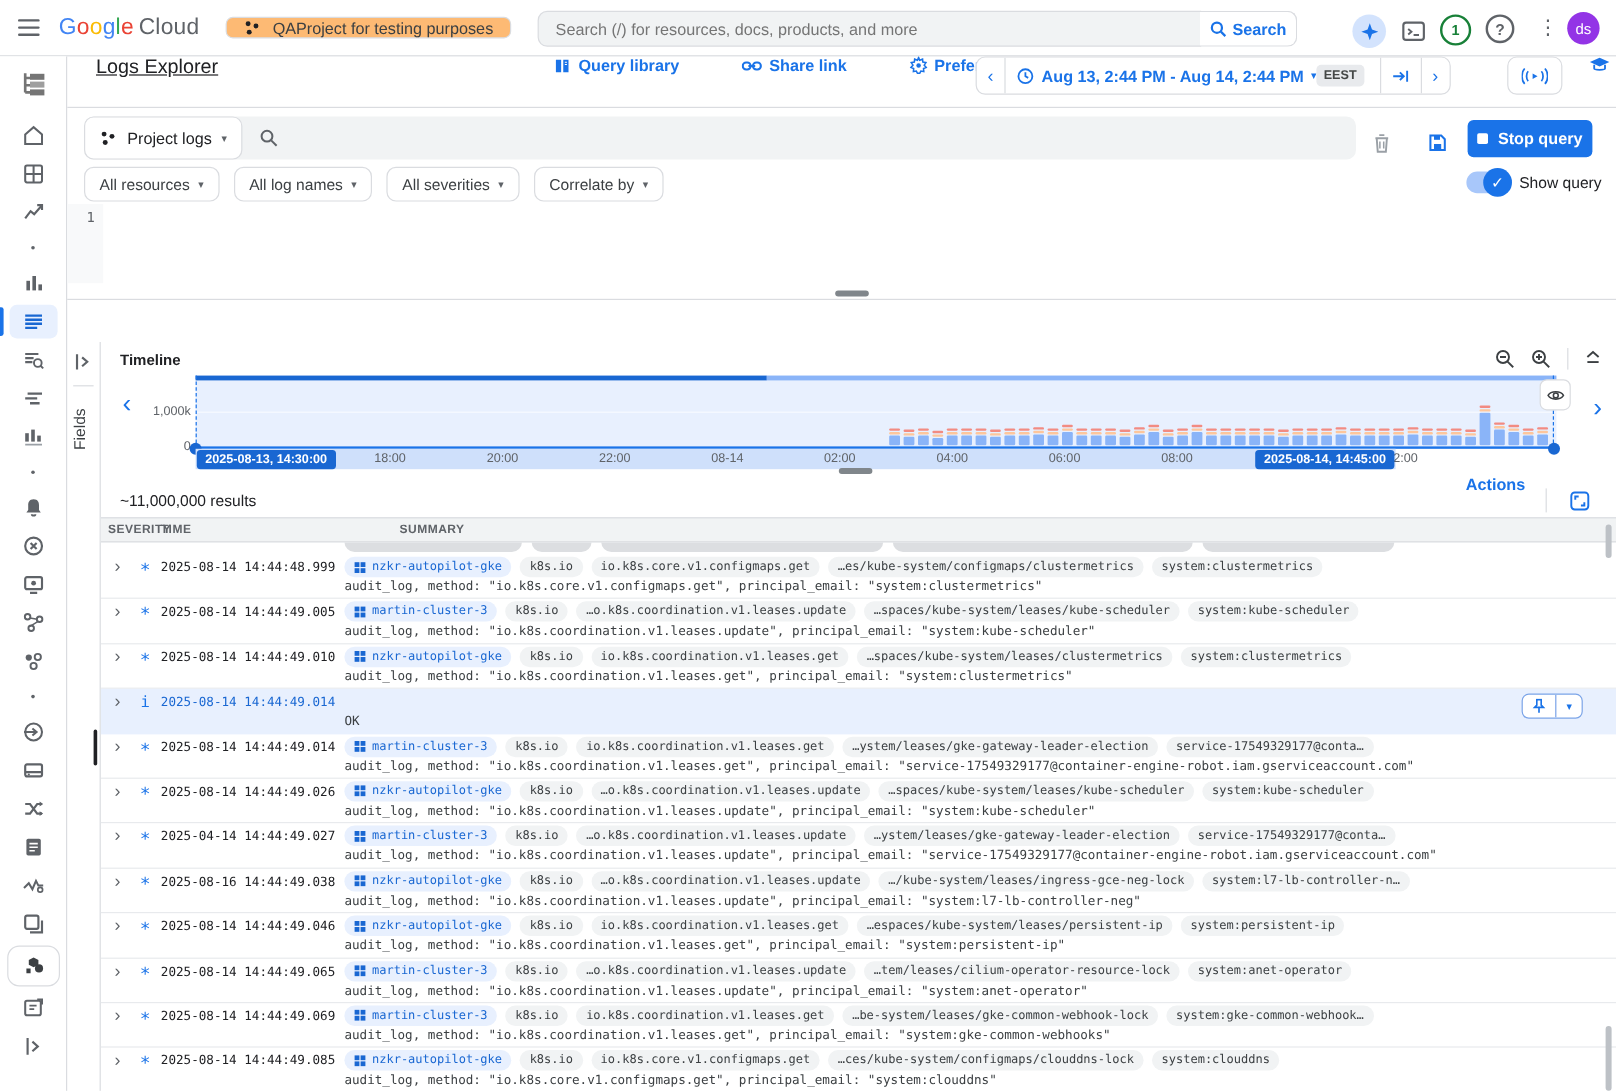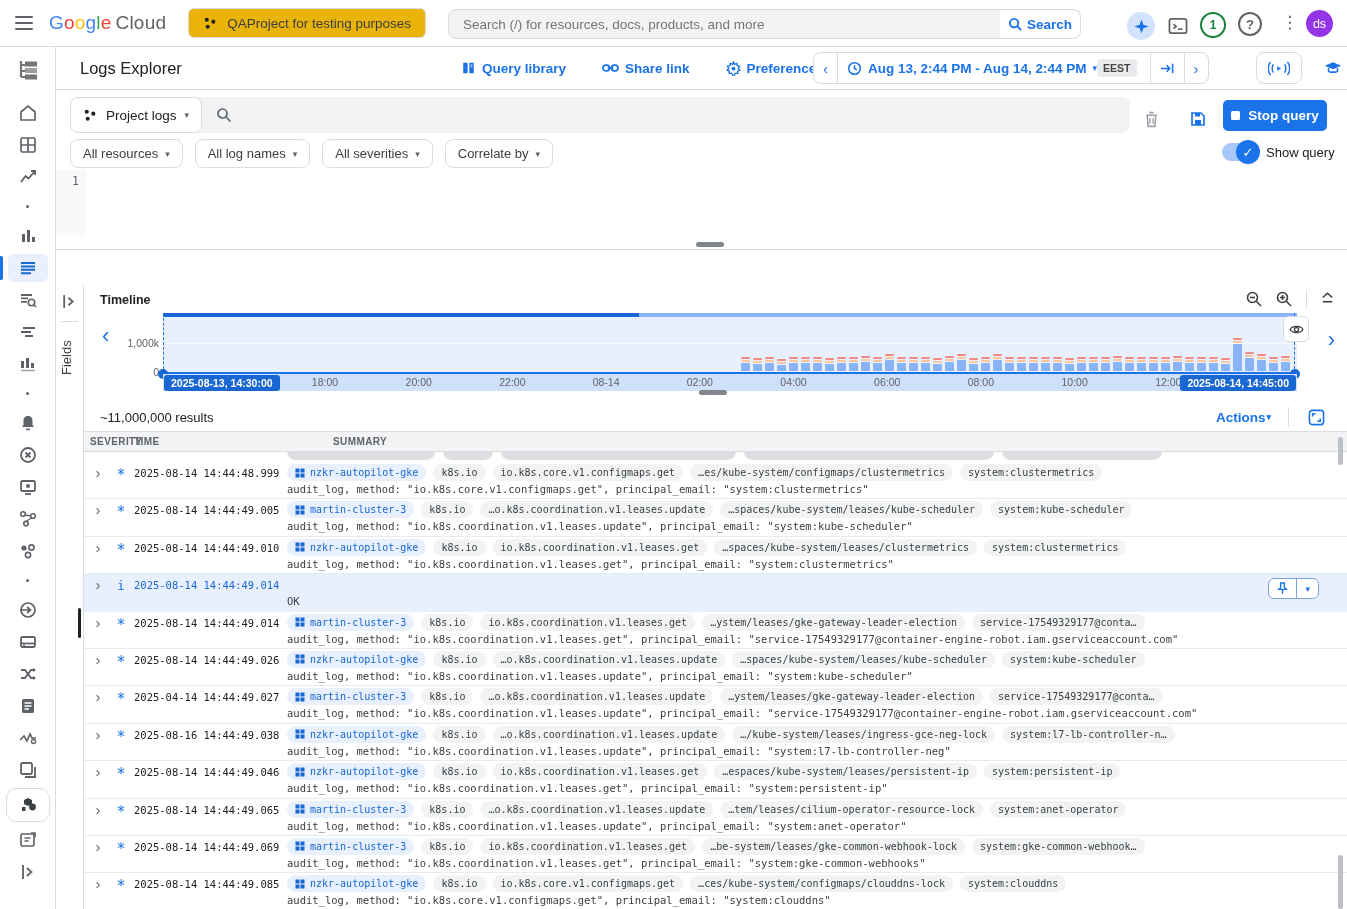--- a/index.html
+++ b/index.html
@@ -9,37 +9,37 @@
   .abs { position:absolute; }
   .flex { display:flex; align-items:center; }
   svg { display:block; }
 
   
   #topbar { left:0; top:0; width:1347px; height:47px; border-bottom:1px solid #dadce0; display:flex; align-items:center; }
   #hamburger { width:18px; margin:0 16px 0 15px; cursor:pointer; }
   #hamburger span { display:block; height:2px; background:#5f6368; margin:4px 0; border-radius:1px; }
   #logo { font-size:19px; letter-spacing:.2px; margin-right:22px; white-space:nowrap; }
   #logo .cloud { color:#5f6368; margin-left:4px; }
-  #projBtn { height:30px; border:1px solid #dadce0; border-radius:6px; padding:0 14px; gap:9px; font-size:13.5px; color:#3c4043; background:#eab308; cursor:pointer; }
+  #projBtn { height:18px; border:1px solid #dadce0; border-radius:6px; padding:0 14px; gap:9px; font-size:13.5px; color:#3c4043; background:#fdba74; cursor:pointer; }
   #topSearch { left:448px; top:9px; width:553px; height:30px; background:#f1f3f4; border:1px solid #dadce0; border-radius:8px 0 0 8px; display:flex; align-items:center; padding:0 14px; }
   #topSearch input { border:none; outline:none; background:transparent; width:100%; font-size:13.5px; color:#5f6368; font-family:"Liberation Sans",sans-serif; }
   #topSearchBtn { left:1000px; top:9px; height:30px; width:81px; border:1px solid #dadce0; border-left:none; border-radius:0 8px 8px 0; background:#fff; color:#1a73e8; font-weight:bold; font-size:13.5px; gap:4px; justify-content:center; cursor:pointer; }
   .topIcon { width:24px; height:24px; display:flex; align-items:center; justify-content:center; cursor:pointer; }
   #gemini { left:1127px; top:12px; width:28px; height:28px; border-radius:50%; background:#d3e3fd; }
   #shellIcon { left:1166px; top:14px; }
   #notifBadge { left:1200px; top:12px; width:26px; height:26px; border-radius:50%; border:2px solid #188038; color:#188038; font-size:12px; font-weight:bold; display:flex; align-items:center; justify-content:center; }
   #helpIcon { left:1238px; top:12px; width:24px; height:24px; border-radius:50%; border:2px solid #5f6368; color:#5f6368; font-size:13px; font-weight:bold; display:flex; align-items:center; justify-content:center; }
   #moreDots { left:1278px; top:10px; color:#5f6368; font-size:17px; letter-spacing:0; }
   #avatar { left:1306px; top:10px; width:27px; height:27px; border-radius:50%; background:#9334e6; color:#fff; font-size:12.5px; display:flex; align-items:center; justify-content:center; cursor:pointer; }
 
   
-  #hdr2 { left:56px; top:47px; width:1291px; height:43px; border-bottom:1px solid #dadce0; display:flex; align-items:center; }
+  #hdr2 { left:56px; top:47px; width:1291px; height:43px; border-bottom:1px solid #dadce0; display:flex; align-items:flex-start;text-decoration:underline; }
   #pageTitle { font-size:16.5px; color:#202124; margin-left:24px; }
   .hlink { color:#1a73e8; font-size:13.5px; font-weight:bold; gap:6px; cursor:pointer; white-space:nowrap; }
-  #hdrLinks { position:absolute; left:405px; display:flex; gap:36px; align-items:center; }
+  #hdrLinks { position:absolute; left:405px; display:flex; gap:52px; align-items:center; }
   #timeGroup { position:absolute; left:757px; height:32px; border:1px solid #dadce0; border-radius:8px; display:flex; align-items:center; overflow:hidden; background:#fff; }
   .tcell { height:100%; display:flex; align-items:center; padding:0 9px; cursor:pointer; color:#1a73e8; }
   .tdiv { width:1px; height:100%; background:#dadce0; }
   #timeRangeLbl { font-size:13.5px; font-weight:bold; color:#1a73e8; margin:0 6px; white-space:nowrap; }
   #tzBadge { background:#e8eaed; color:#444746; font-size:10.5px; font-weight:bold; border-radius:4px; padding:3px 6px; margin-right:4px; }
   #liveBtn { position:absolute; left:1200px; height:32px; width:46px; border:1px solid #dadce0; border-radius:8px; display:flex; align-items:center; justify-content:center; cursor:pointer; }
   #learnBtn { position:absolute; left:1268px; }
 
   
   #sidebar { left:0; top:47px; width:56px; height:862px; border-right:1px solid #dadce0; display:flex; flex-direction:column; align-items:center; background:#fff; }
@@ -83,38 +83,38 @@
   #tlTitle { position:absolute; left:16px; top:8px; font-size:12.5px; color:#202124; font-weight:bold; }
   #tlZoomCtrls { position:absolute; right:40px; top:5px; display:flex; align-items:center; gap:14px; }
   #tlCollapse { position:absolute; right:12px; top:5px; cursor:pointer; }
   #plot { position:absolute; left:79px; top:28px; width:1134px; height:61px; background:#e8f0fe; }
   #progA { position:absolute; left:0; top:0; height:4px; width:42%; background:#1967d2; }
   #progB { position:absolute; left:42%; top:0; height:4px; width:58%; background:#8ab4f8; }
   #gridline { position:absolute; left:0; bottom:30px; width:100%; height:1px; background:rgba(255,255,255,.65); }
   #axisLine { position:absolute; left:0; bottom:0; width:100%; height:2px; background:#1a73e8; }
   .endLine { position:absolute; top:0; bottom:0; border-left:1.5px dashed #1a73e8; }
   .endDot { position:absolute; bottom:-5px; width:10px; height:10px; border-radius:50%; background:#1967d2; }
-  #brush { position:absolute; left:79px; top:89px; width:1134px; height:17px; background:#cfe0fb; cursor:ew-resize; }
+  #brush { position:absolute; left:79px; top:89px; width:1000px; height:17px; background:#cfe0fb; cursor:ew-resize; }
   .tick { position:absolute; top:2px; transform:translateX(-50%); font-size:10.5px; color:#5f6368; }
   .brushBadge { position:absolute; top:1px; background:#1967d2; color:#fff; font-size:10.5px; font-weight:bold; border-radius:3px; padding:2px 7px; white-space:nowrap; }
   #yTick1 { position:absolute; left:30px; top:52px; width:45px; text-align:right; font-size:10.5px; color:#5f6368; }
   #yTick0 { position:absolute; left:30px; top:81px; width:45px; text-align:right; font-size:10.5px; color:#5f6368; }
   #tlPrev { position:absolute; left:18px; top:38px; color:#1a73e8; font-size:22px; cursor:pointer; }
   #tlNext { position:absolute; right:12px; top:42px; color:#1a73e8; font-size:22px; cursor:pointer; }
   #eyeBtn { position:absolute; left:1199px; top:31px; width:26px; height:26px; background:#fff; border:1px solid #dadce0; border-radius:6px; display:flex; align-items:center; justify-content:center; cursor:pointer; }
   .bar { position:absolute; bottom:3px; width:9px; display:flex; flex-direction:column-reverse; }
   .bar .b { background:#8ab4f8; border-radius:1px; }
   .bar .o { background:#fdc69c; border-radius:1px; margin-bottom:1px; }
   .bar .r { background:#f28b82; border-radius:1px; margin-bottom:1px; }
   #tlHandle { left:699px; top:390px; }
 
   
   #resultsBar { left:84px; top:403px; width:1263px; height:28px; display:flex; align-items:center; }
   #resultCount { margin-left:16px; font-size:13px; color:#202124; }
-  #actionsBtn { position:absolute; right:76px; color:#1a73e8; font-size:13.5px; font-weight:bold; display:flex; gap:1px; align-items:center; cursor:pointer; }
+  #actionsBtn { position:absolute; right:76px; color:#1a73e8; font-size:13.5px; font-weight:bold; display:flex; gap:18px; align-items:center; cursor:pointer;flex-direction:column; }
   #resDiv { position:absolute; right:58px; width:1px; height:20px; background:#dadce0; }
   #expandBtn { position:absolute; right:22px; cursor:pointer; }
   #tblHead { left:84px; top:431px; width:1263px; height:21px; background:#f1f3f4; border-top:1px solid #dadce0; border-bottom:1px solid #dadce0; display:flex; align-items:center; font-size:10px; color:#5f6368; font-weight:bold; letter-spacing:.4px; }
   #colSev { margin-left:6px; width:44px; } #colTime { width:150px; } #colSum { margin-left:49px; }
   #clipRow { left:84px; top:452px; width:1263px; height:10px; overflow:hidden; }
   #clipRow .chips { position:absolute; left:203px; top:-9px; display:flex; gap:8px; }
   #clipRow .chip { height:17px; border-radius:9px; background:#dcdee1; }
   #rows { left:84px; top:462px; width:1263px; height:447px; overflow:hidden; }
   .lrow { position:relative; width:100%; height:37.4px; border-bottom:1px solid #e8eaed; }
   .lrow.hl { background:#e8f0fe; border-bottom:none; }

